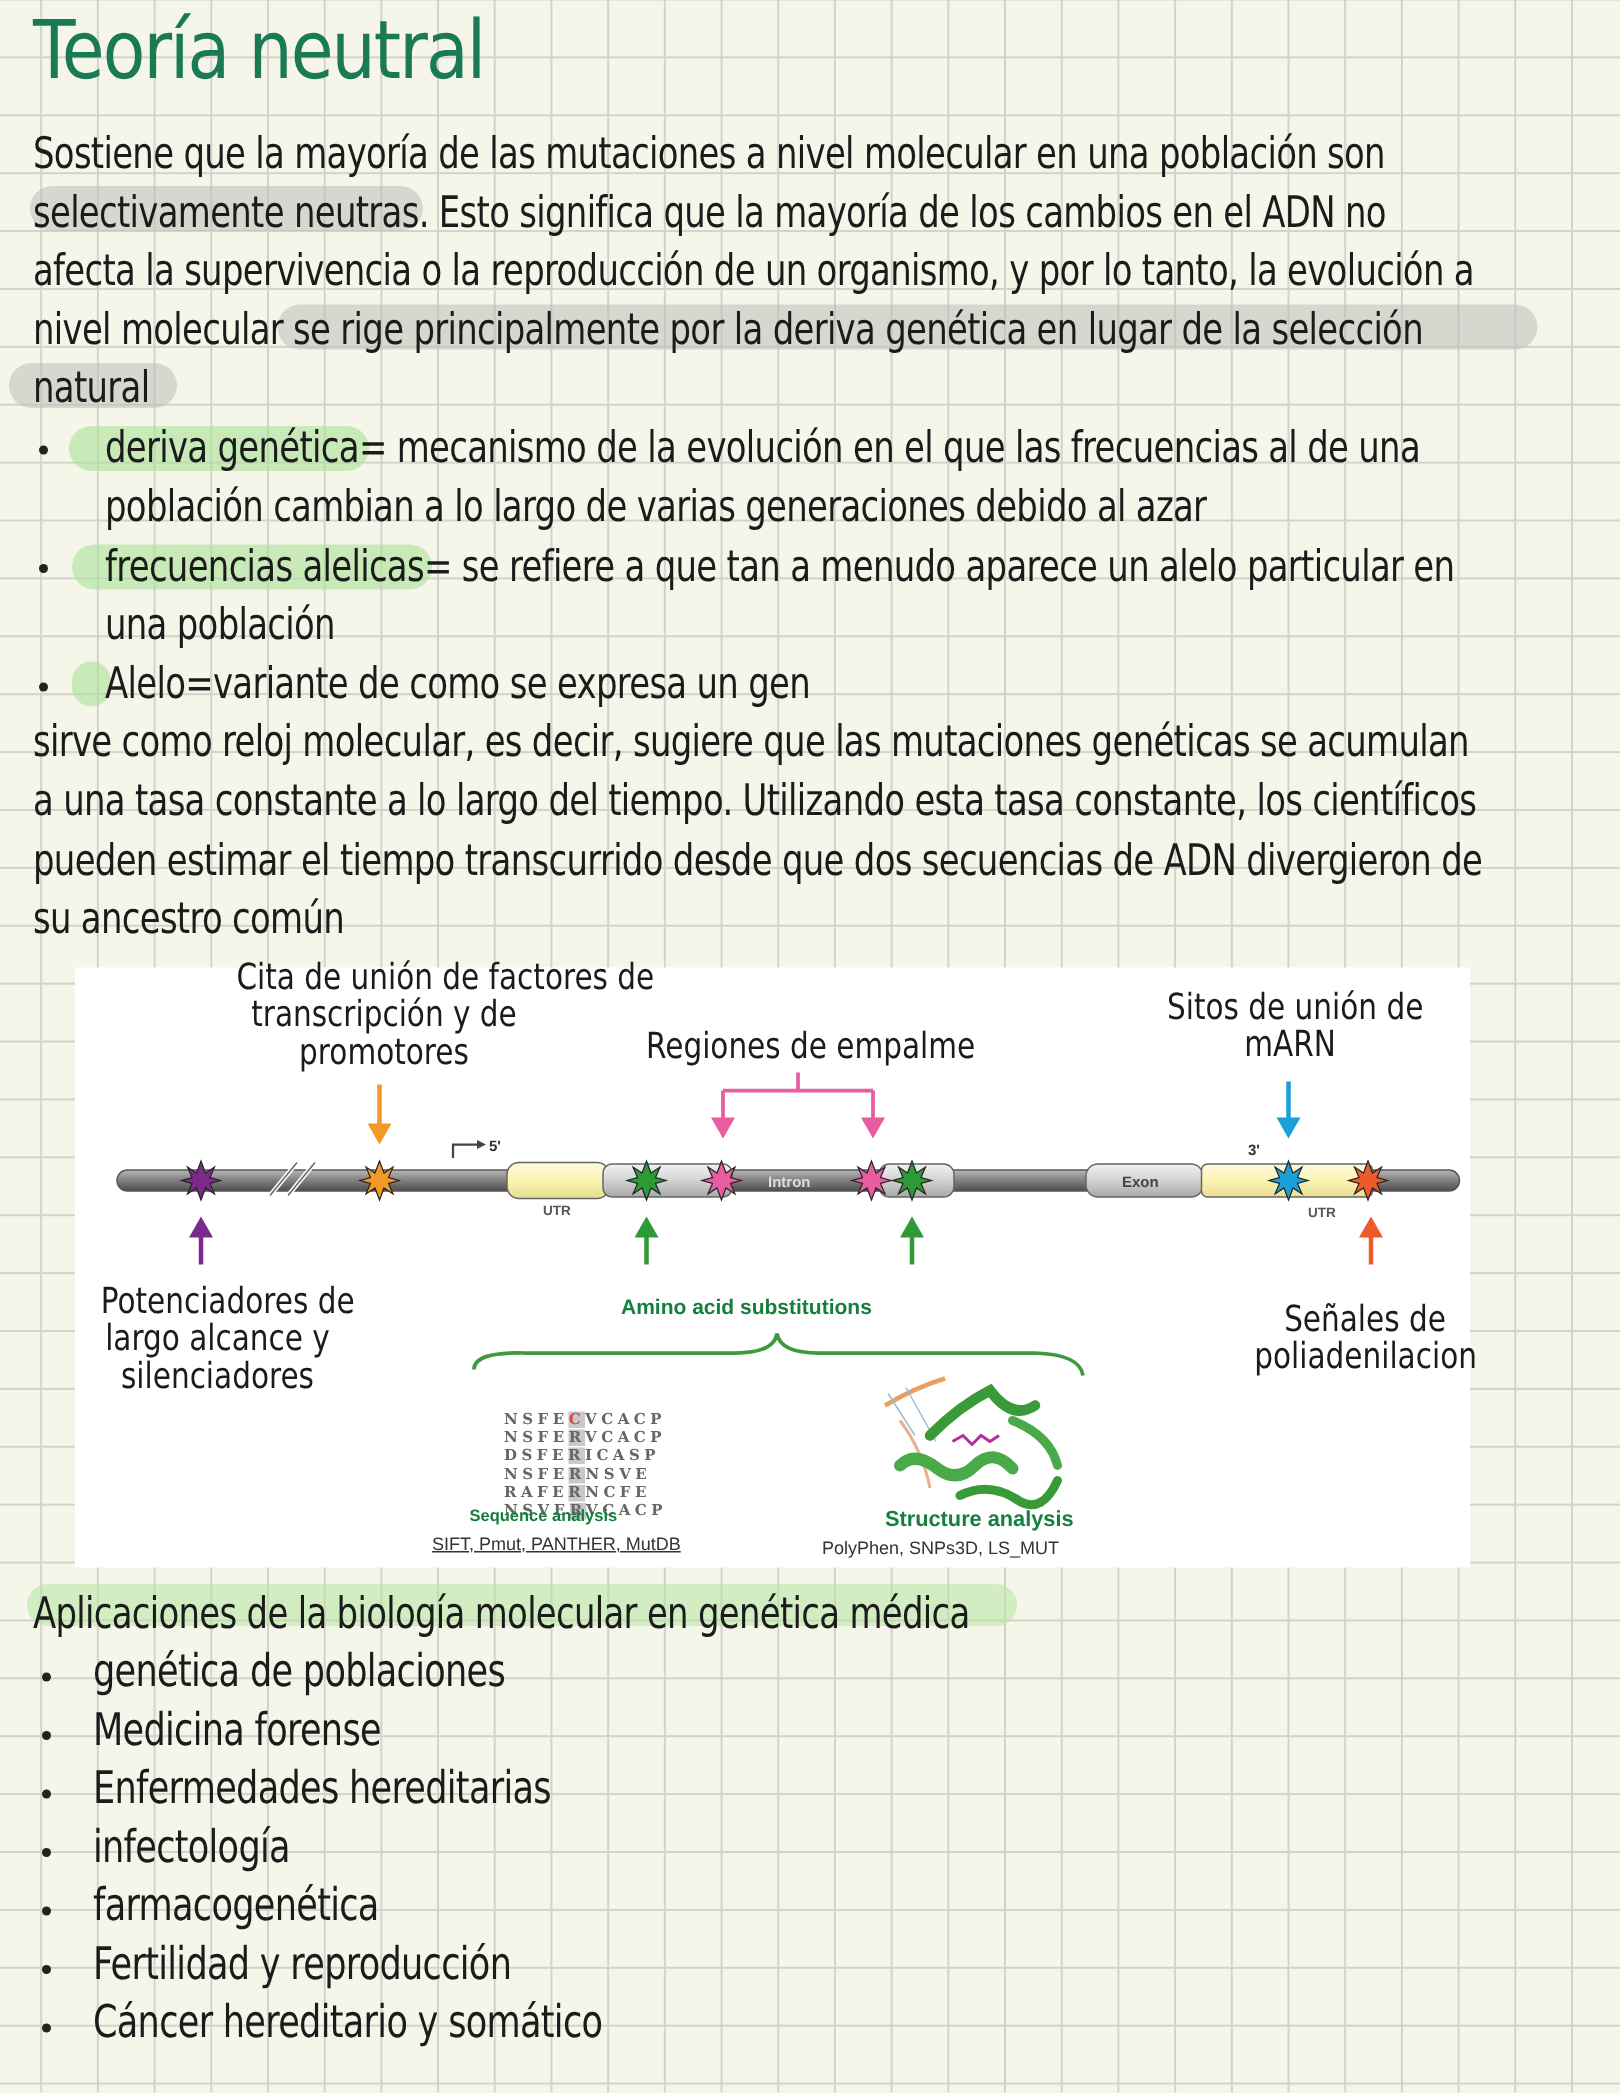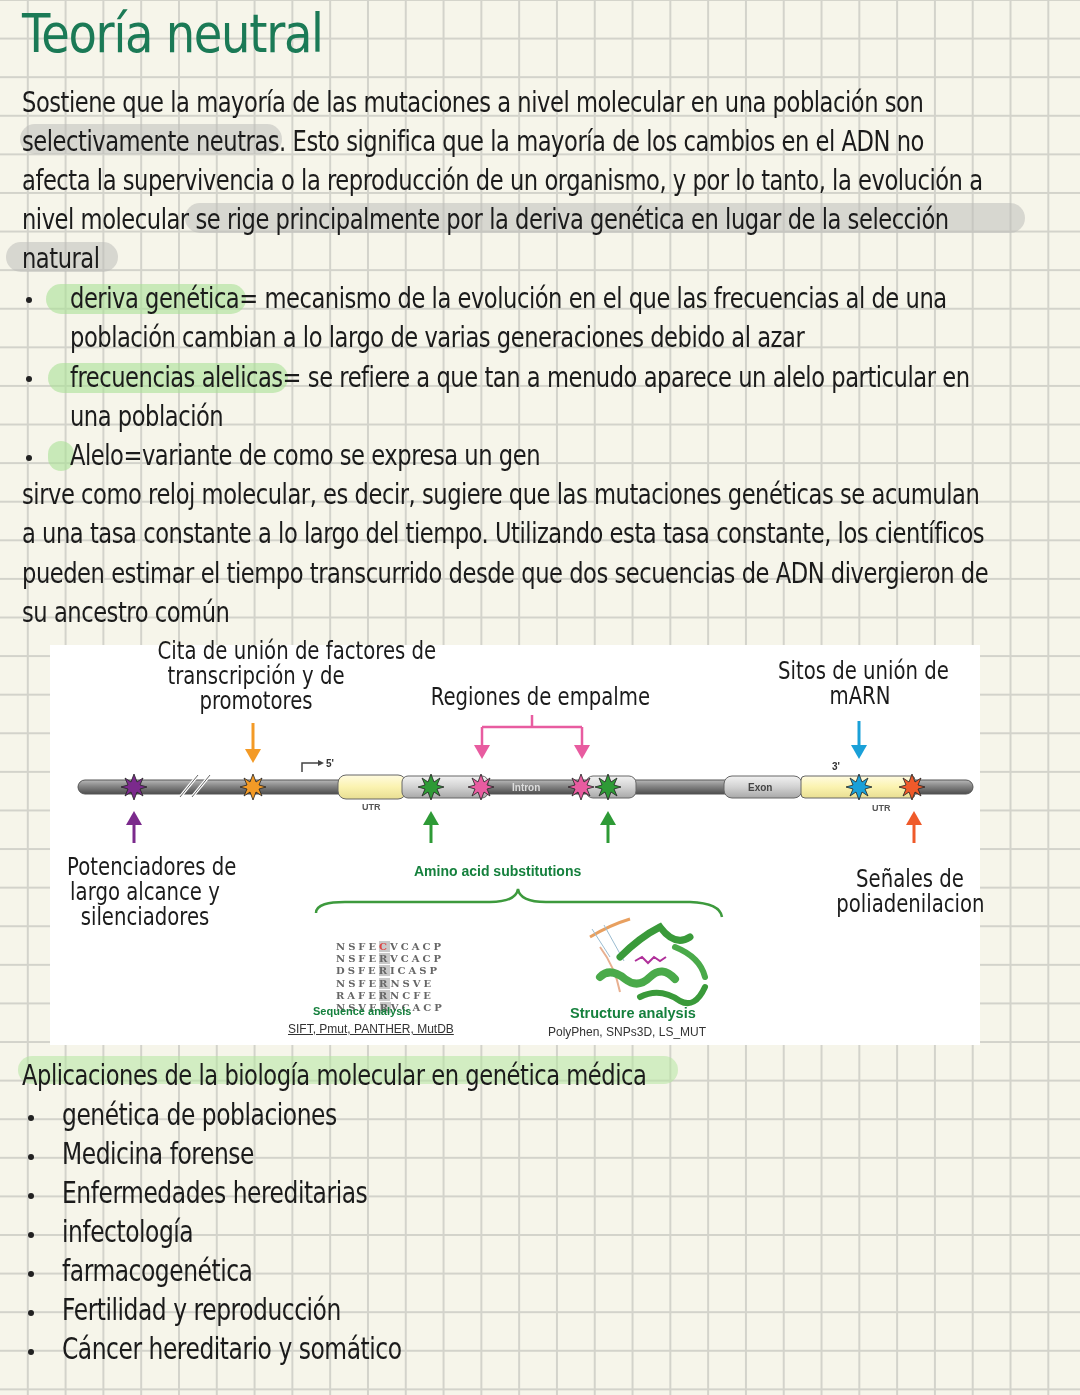--- a/index.html
+++ b/index.html
@@ -223,21 +223,21 @@
       <div><span>NSFE</span><span class="col mut">C</span><span>VCACP</span></div>
       <div><span>NSFE</span><span class="col">R</span><span>VCACP</span></div>
       <div><span>DSFE</span><span class="col">R</span><span>ICASP</span></div>
       <div><span>NSFE</span><span class="col">R</span><span>NSVE</span></div>
       <div><span>RAFE</span><span class="col">R</span><span>NCFE</span></div>
       <div><span>NSVE</span><span class="col">R</span><span>VCACP</span></div>
     </div>
 
   <div class="lbl-green" style="left:263px; top:360px; font-size:11px;">Sequence analysis</div>
   <div class="lbl-small" style="left:238px; top:377px;text-decoration:underline;">SIFT, Pmut, PANTHER, MutDB</div>
-  <div class="lbl-green" style="left:520px; top:360px; font-size:14.5px;">Structure analysis</div>
+  <div class="lbl-green" style="left:540px; top:360px; font-size:14.5px;">Structure analysis</div>
   <div class="lbl-small" style="left:498px; top:380px;text-align:right;">PolyPhen, SNPs3D, LS_MUT</div>
 </div>
 
 <div class="hl-green" style="left:18px; top:1056px; width:660px; height:28px; background:rgba(180,230,160,0.55);"></div>
 <div class="section-title">Aplicaciones de la biología molecular en genética médica</div>
 
 <div>
   <div class="bullet" style="left:28px; top:1115px;"></div>
   <div class="app-item" style="top:1095px;">genética de poblaciones</div>
   <div class="bullet" style="left:28px; top:1154px;"></div>

